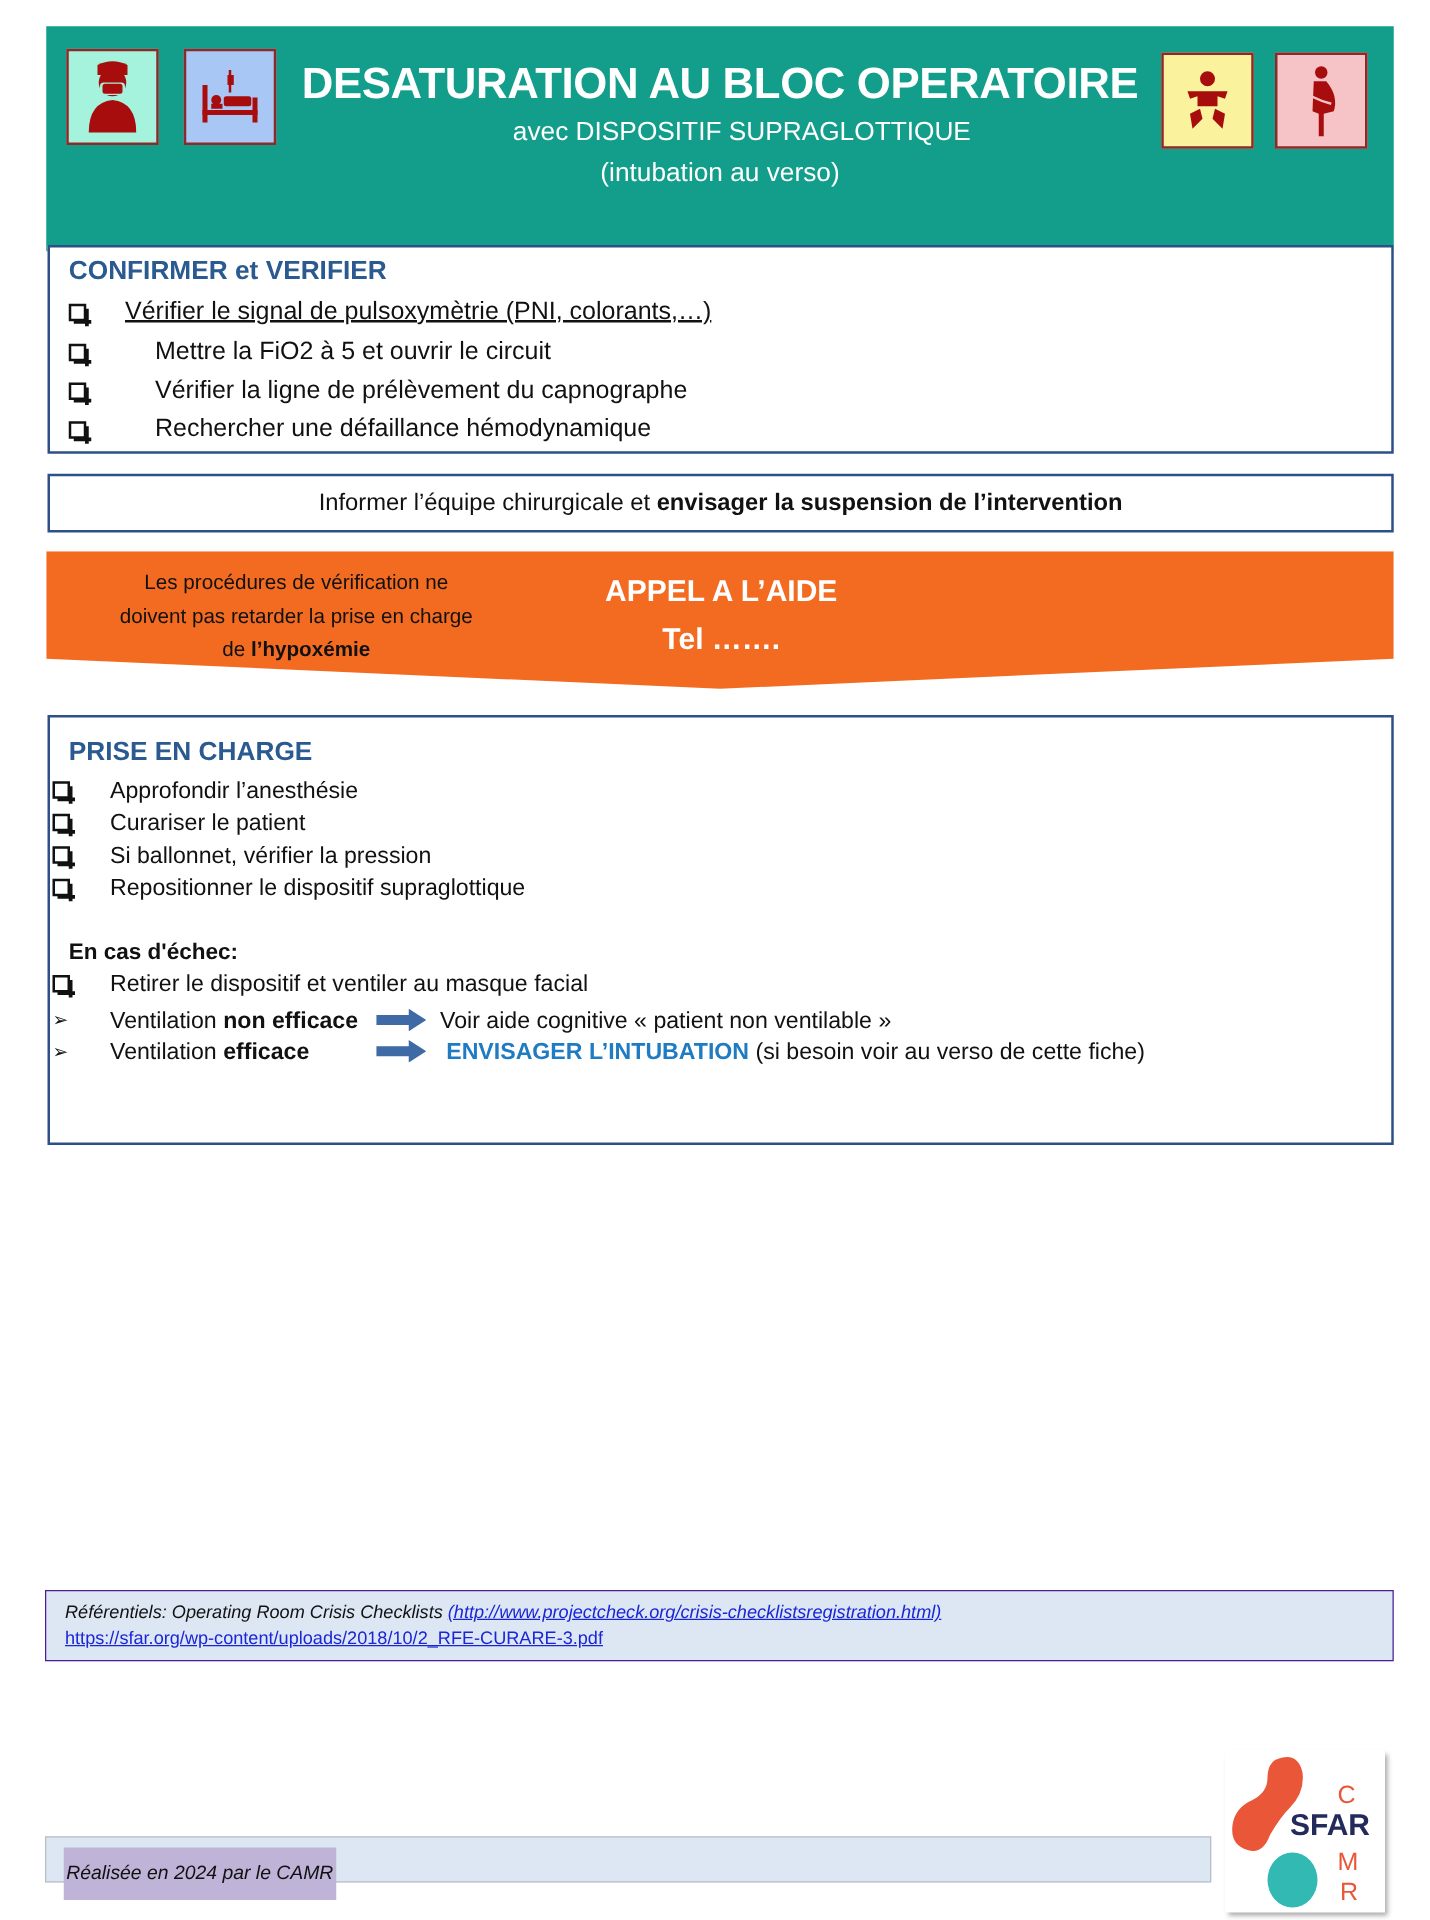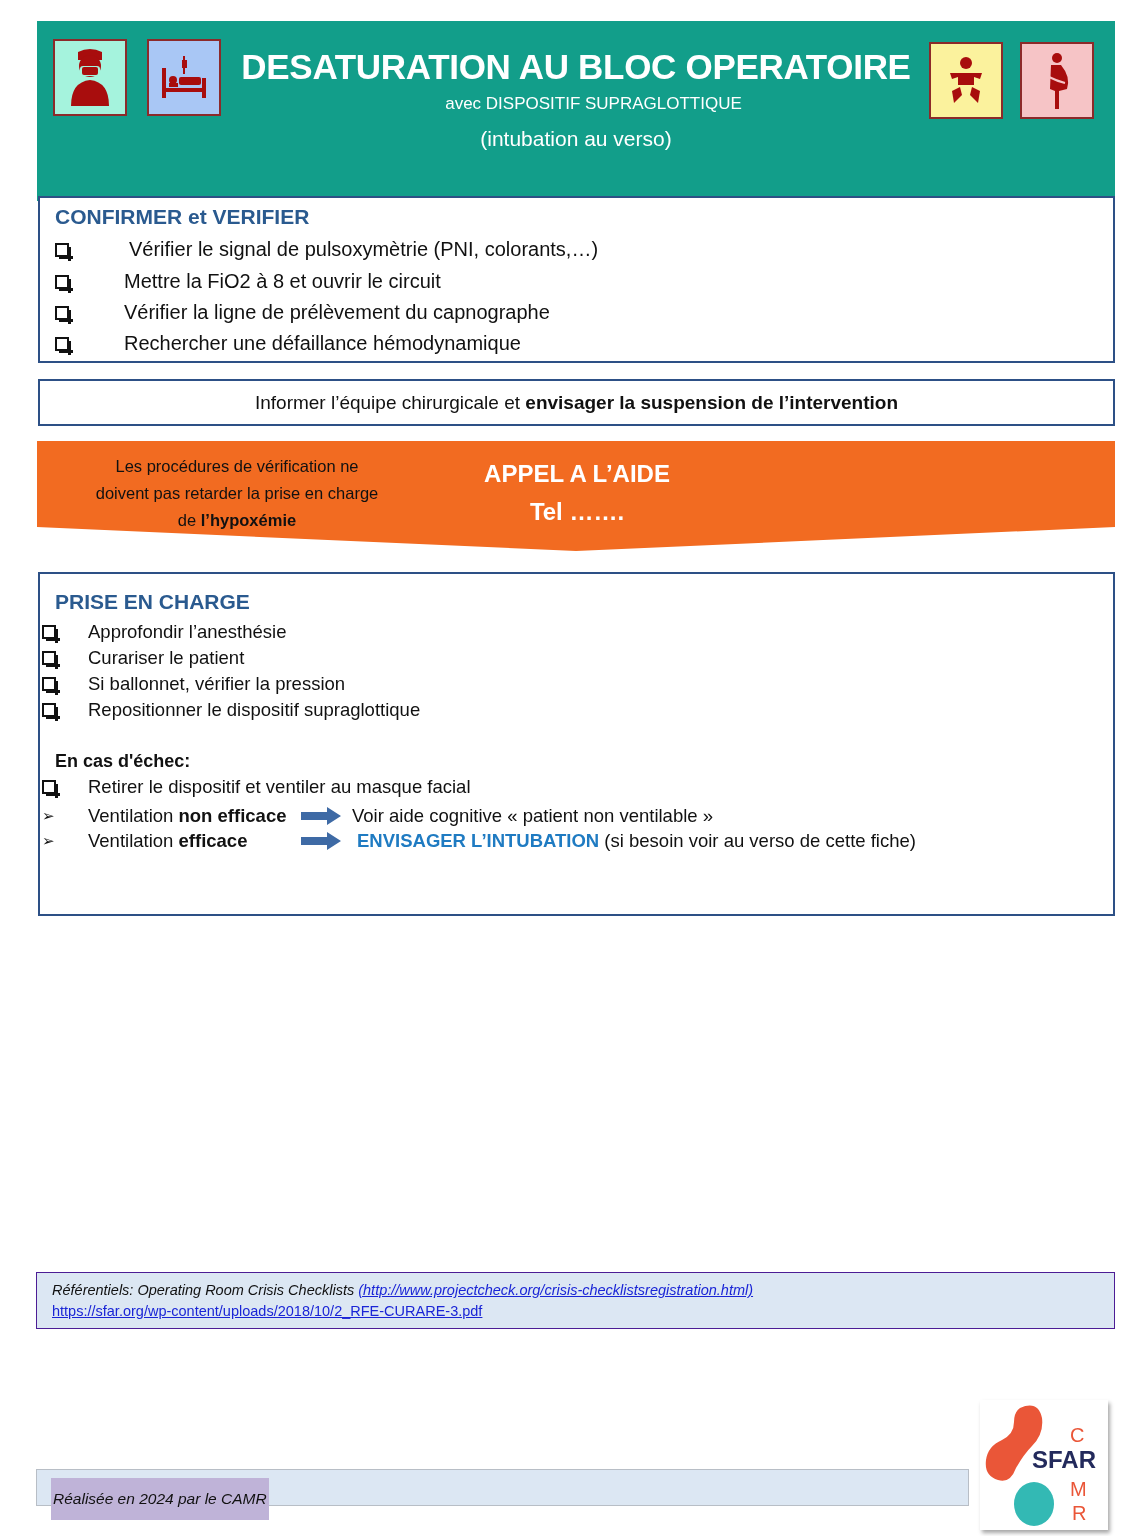--- a/index.html
+++ b/index.html
@@ -10,21 +10,21 @@
   
   #header { left:37px; top:21px; width:1078px; height:180px; background:#129e8a; }
   .icon-box { position:absolute; width:74px; height:77px; border:2px solid #8c2a2a; box-sizing:border-box;
               display:flex; align-items:center; justify-content:center; }
   #icon-surgeon { left:16px; top:18px; background:#a5f3dd; }
   #icon-bed { left:110px; top:18px; background:#a9c7f5; }
   #icon-baby { left:892px; top:21px; background:#fbf29d; }
   #icon-pregnant { left:983px; top:21px; background:#f6c4c6; }
   .title { position:absolute; left:0; right:0; text-align:center; color:#fff; }
   #title-main { top:26px; font-size:35px; font-weight:bold; letter-spacing:-0.3px; left:195px; right:195px; }
-  #title-sub1 { top:73px; font-size:17px;padding-left:35px; }
+  #title-sub1 { top:73px; font-size:21px;padding-left:35px; }
   #title-sub2 { top:106px; font-size:21px; }
 
   
   .boxed { border:2px solid #2d5086; box-sizing:border-box; background:#fff; }
   #confirm { left:38px; top:196px; width:1077px; height:167px; }
   .sec-title { position:absolute; left:15px; color:#2a5a8f; font-weight:bold; font-size:21px; }
   .check-row { position:absolute; left:15px; font-size:20px; display:flex; align-items:center; }
   .chk { width:14px; height:14px; border:2px solid #111; box-sizing:border-box; position:relative; margin-right:0; }
   .chk::after { content:""; position:absolute; right:-4px; top:2px; width:3px; height:14px; background:#111; }
   .chk::before { content:""; position:absolute; left:2px; bottom:-4px; width:14px; height:3px; background:#111; }
@@ -101,25 +101,25 @@
       <path d="M14 14 L24 14 Q34 26 30 38 L22 40 L22 58 L18 58 L18 40 L13 38 Z" fill="#a80d0d"></path>
       <path d="M12 26 Q20 30 28 32" stroke="#f6c4c6" stroke-width="2" fill="none"></path>
     </svg>
   </div>
 </div>
 
 <div id="confirm" class="abs boxed">
   <div class="sec-title" style="top:7px;">CONFIRMER et VERIFIER</div>
   <div class="check-row" style="top:40px;">
     <span class="chk"></span>
-    <span style="margin-left:60px;">Vérifier le signal de pulsoxymètrie (PNI, colorants,…)</span>
+    <span style="margin-left:31px;text-decoration:underline;">Vérifier le signal de pulsoxymètrie (PNI, colorants,…)</span>
   </div>
   <div class="check-row" style="top:72px;">
     <span class="chk"></span>
-    <span style="margin-left:55px;">Mettre la FiO2 à 8 et ouvrir le circuit</span>
+    <span style="margin-left:55px;">Mettre la FiO2 à 5 et ouvrir le circuit</span>
   </div>
   <div class="check-row" style="top:134px;">
     <span class="chk"></span>
     <span style="margin-left:55px;">Rechercher une défaillance hémodynamique</span>
   </div>
   <div class="check-row" style="top:103px;">
     <span class="chk"></span>
     <span style="margin-left:55px;">Vérifier la ligne de prélèvement du capnographe</span>
   </div>
 </div>

